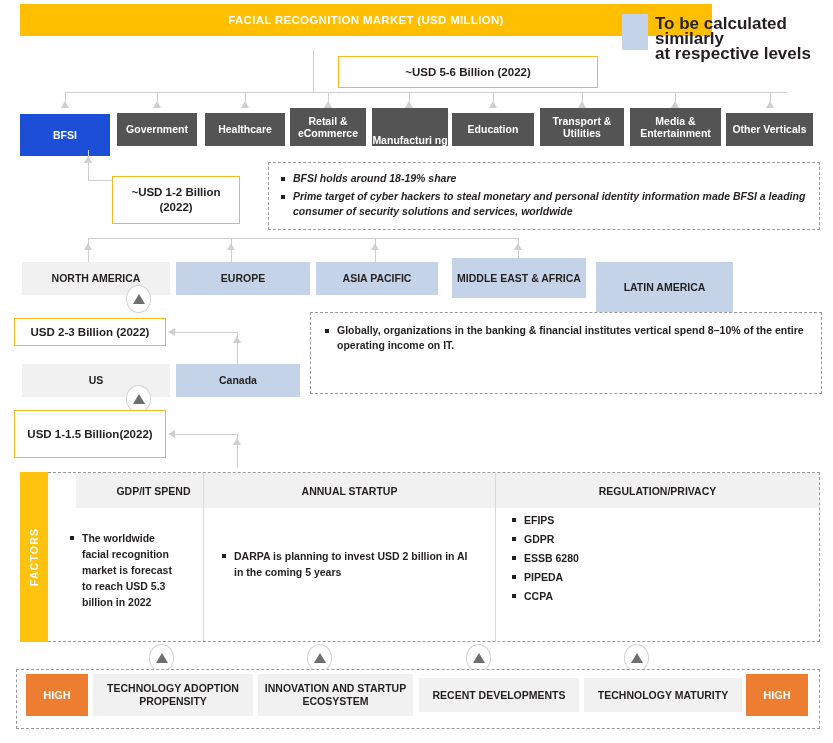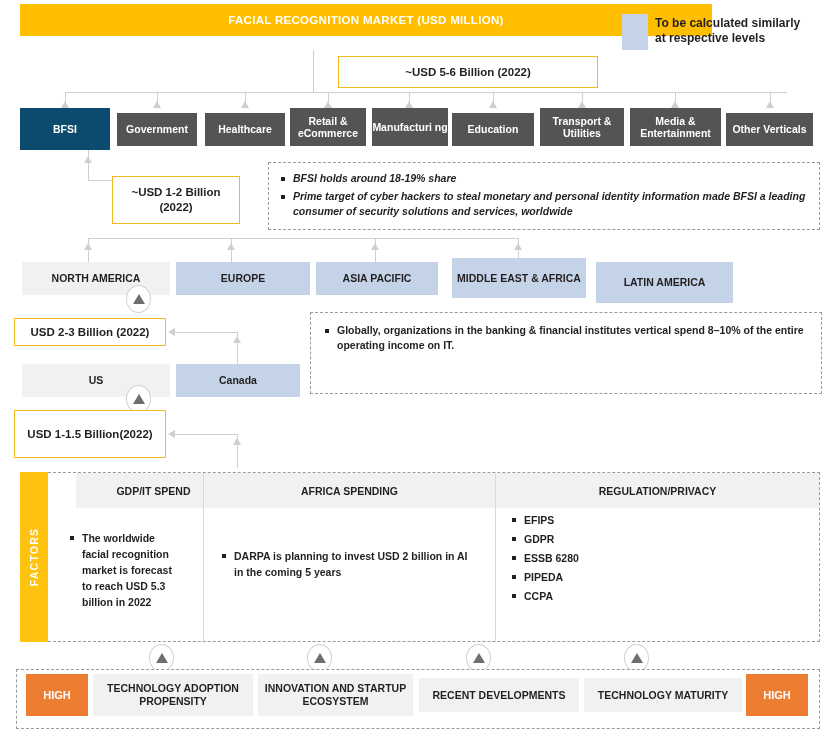--- a/index.html
+++ b/index.html
@@ -4,28 +4,28 @@
 <style>
   html,body{margin:0;padding:0;background:#ffffff;}
   body{font-family:"Liberation Sans",sans-serif;-webkit-font-smoothing:antialiased;}
   #canvas{position:relative;width:833px;height:743px;background:#ffffff;overflow:hidden;}
   .abs{position:absolute;box-sizing:border-box;}
   .ctr{display:flex;align-items:center;justify-content:center;text-align:center;}
 
   
   .hdr-bar{background:#FFBF00;color:#ffffff;font-weight:bold;font-size:11.5px;letter-spacing:.3px;}
   .legend-sw{background:#c5d3e8;}
-  .legend-txt{font-size:12px;font-weight:bold;color:#231f20;line-height:15px;text-align:left;}
+  .legend-txt{font-size:17px;font-weight:bold;color:#231f20;line-height:15px;text-align:left;}
 
   
   .val-box{background:#ffffff;border:1.6px solid #F5B922;color:#231f20;font-weight:bold;font-size:11.5px;line-height:15px;}
 
   
   .seg{background:#545454;color:#ffffff;font-weight:bold;font-size:10.5px;line-height:12.5px;}
-  .seg.blue{background:#0c4a6e;}
+  .seg.blue{background:#1d4ed8;margin-top:6px;}
 
   
   .reg{background:#c5d3e8;color:#231f20;font-weight:bold;font-size:10.5px;line-height:13px;}
   .reg.sel{background:#f1f1f1;}
 
   
   .note{background:#ffffff;border:1px dashed #9a9a9a;}
   .note ul{margin:0;padding:0;list-style:none;}
   .note li{position:relative;padding-left:14px;margin-bottom:3px;font-size:10.5px;font-weight:bold;color:#231f20;line-height:15px;}
   .note li:before{content:"";position:absolute;left:2px;top:5.5px;width:4px;height:4px;background:#231f20;}
@@ -106,21 +106,21 @@
   </div>
   <div class="abs ctr seg" style="left:117px;top:113px;width:80px;height:33px;">
     <span>Government</span>
   </div>
   <div class="abs ctr seg" style="left:205px;top:113px;width:80px;height:33px;">
     <span>Healthcare</span>
   </div>
   <div class="abs ctr seg" style="left:290px;top:108px;width:76px;height:38px;">
     <span>Retail &amp; eCommerce</span>
   </div>
-  <div class="abs ctr seg" style="left:372px;top:108px;width:76px;height:38px;">
+  <div class="abs ctr seg" style="left:372px;top:108px;width:76px;height:38px;align-items:flex-end;">
     <span>Manufacturi ng</span>
   </div>
   <div class="abs ctr seg" style="left:452px;top:113px;width:82px;height:33px;">
     <span>Education</span>
   </div>
   <div class="abs ctr seg" style="left:540px;top:108px;width:84px;height:38px;">
     <span>Transport &amp; Utilities</span>
   </div>
   <div class="abs ctr seg" style="left:630px;top:108px;width:91px;height:38px;">
     <span>Media &amp; Entertainment</span>
@@ -160,21 +160,21 @@
   </div>
   <div class="abs ctr reg" style="left:176px;top:262px;width:134px;height:33px;">
     <span>EUROPE</span>
   </div>
   <div class="abs ctr reg" style="left:316px;top:262px;width:122px;height:33px;">
     <span>ASIA PACIFIC</span>
   </div>
   <div class="abs ctr reg" style="left:452px;top:258px;width:134px;height:40px;">
     <span>MIDDLE EAST &amp; AFRICA</span>
   </div>
-  <div class="abs ctr reg" style="left:596px;top:262px;width:137px;height:41px;">
+  <div class="abs ctr reg" style="left:596px;top:262px;width:137px;height:50px;">
     <span>LATIN AMERICA</span>
   </div>
 
   <div class="abs badge" style="left:126px;top:285px;">
     <i></i>
   </div>
 
   <div class="abs ctr val-box" style="left:14px;top:318px;width:152px;height:28px;">
     <span>USD 2-3 Billion (2022)</span>
   </div>
@@ -213,21 +213,21 @@
   <div class="abs fact-wrap" style="left:28px;top:472px;width:792px;height:170px;"></div>
 
   <div class="abs fact-spine ctr" style="left:20px;top:472px;width:28px;height:170px;">
     <span>FACTORS</span>
   </div>
 
   <div class="abs ctr fact-head" style="left:48px;top:473px;width:155px;height:36px;margin-left:28px;">
     <span>GDP/IT SPEND</span>
   </div>
   <div class="abs ctr fact-head" style="left:204px;top:473px;width:291px;height:36px;">
-    <span>AFRICA SPENDING</span>
+    <span>ANNUAL STARTUP</span>
   </div>
   <div class="abs ctr fact-head" style="left:496px;top:473px;width:323px;height:36px;">
     <span>REGULATION/PRIVACY</span>
   </div>
 
   <div class="abs vdiv" style="left:203px;top:473px;height:168px;"></div>
   <div class="abs vdiv" style="left:495px;top:473px;height:168px;"></div>
 
   <div class="abs fact-cell" style="left:48px;top:530px;width:155px;height:110px;padding:0 20px;">
     <ul>

